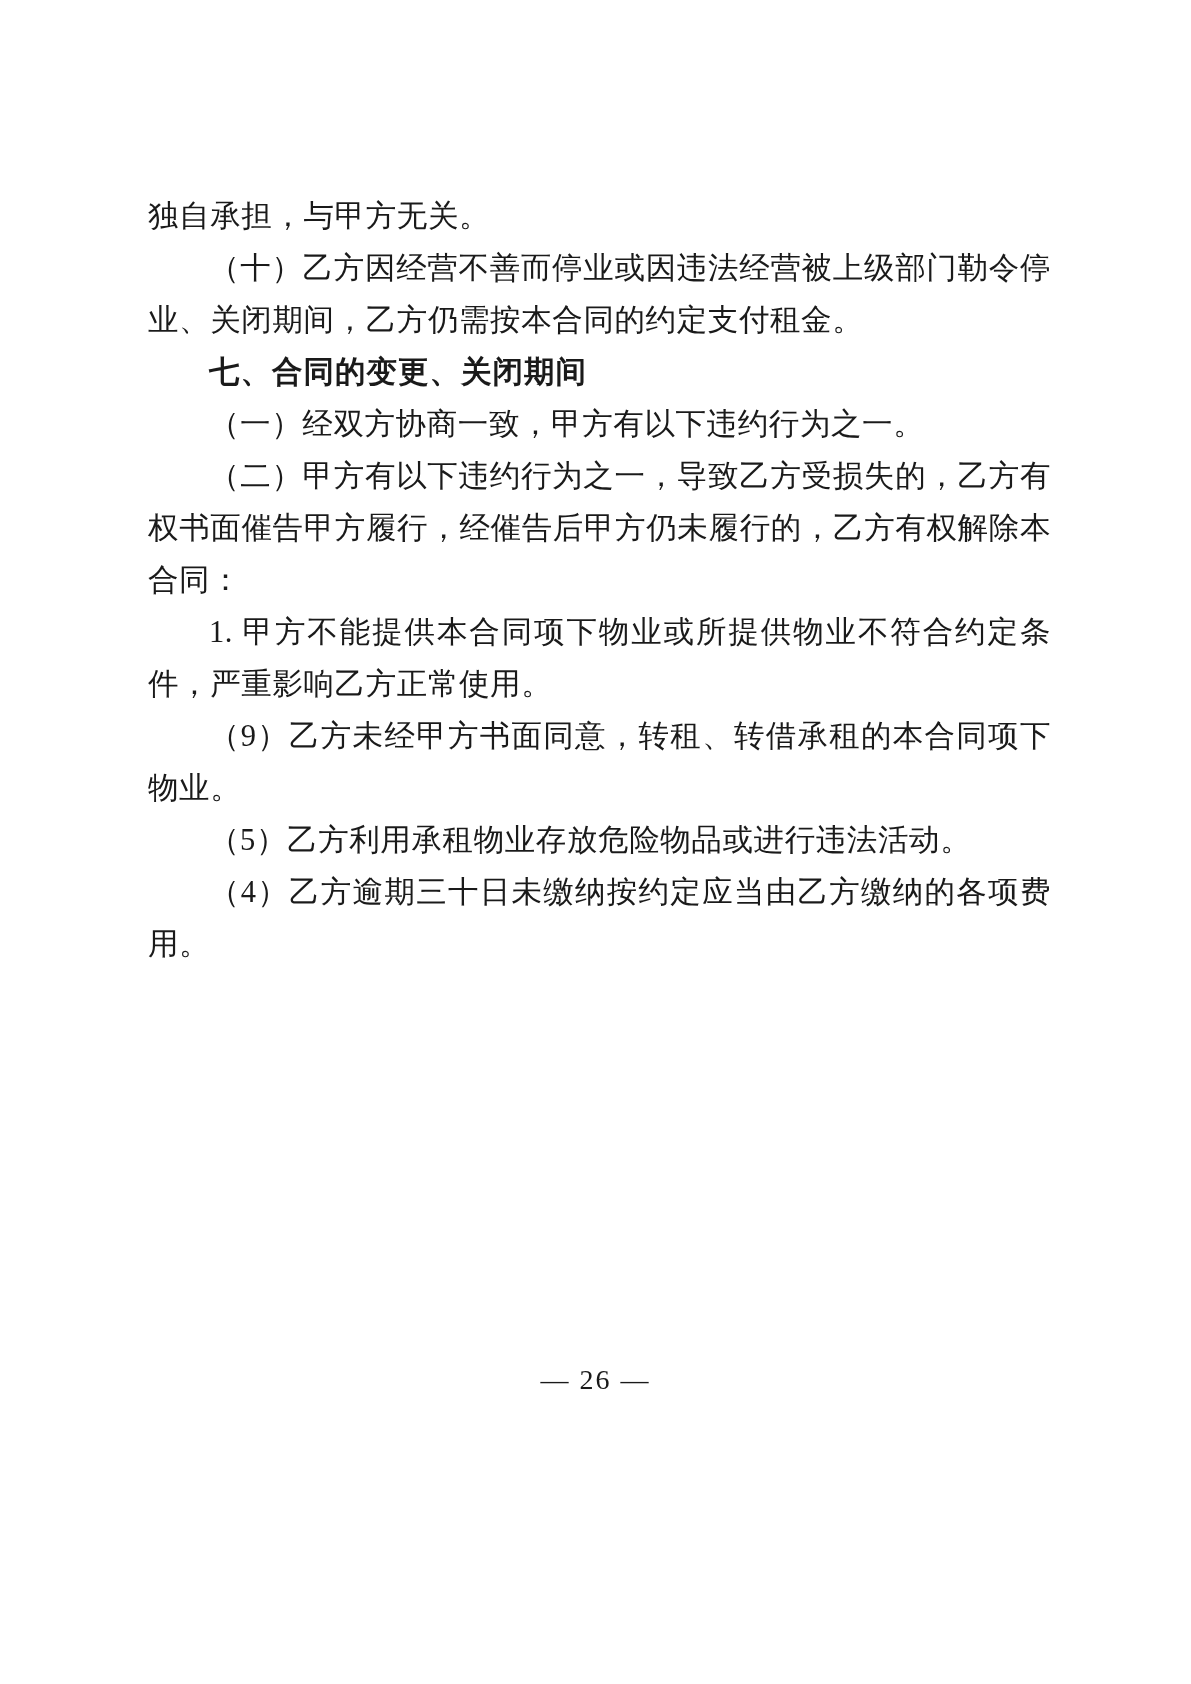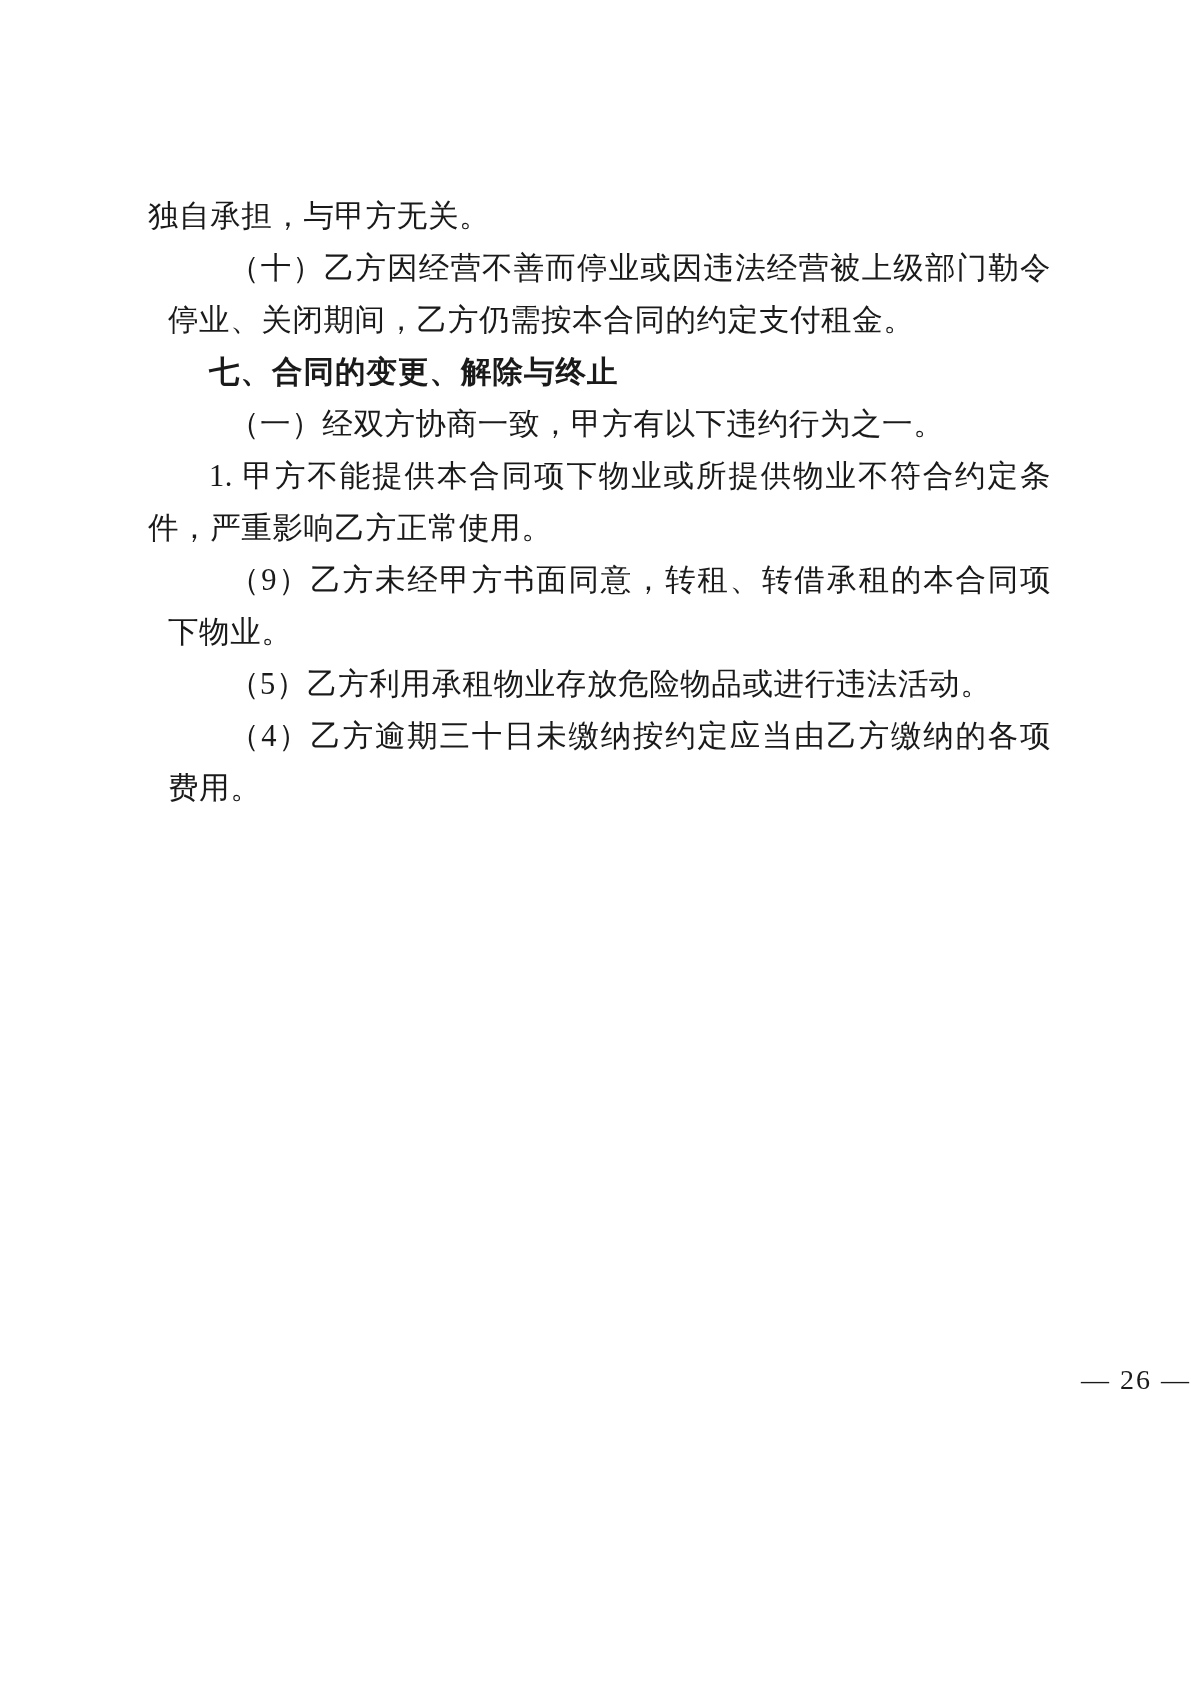--- a/index.html
+++ b/index.html
@@ -28,59 +28,59 @@
     letter-spacing: 0.6px;
     text-align: justify;
     text-justify: inter-ideograph;
   }
   .para {
     margin: 0;
     text-indent: 0;
   }
   .para.indent {
     text-indent: 61px;
-    margin-left: 20px;
   }
   .para.indent-sm {
     text-indent: 61px;
   }
   .heading {
     margin: 0;
     font-weight: bold;
     text-indent: 61px;
     font-size: 30.5px;
     line-height: 52px;
     letter-spacing: 1px;
   }
   .page-number {
     position: absolute;
     left: 0;
     right: 0;
     bottom: 232px;
-    text-align: right;
+    text-align: center;
     font-size: 28px;
     letter-spacing: 2px;
     color: #1a1a1a;
     font-family: "Liberation Serif", "DejaVu Serif", serif;
   }
 </style>
 </head>
 <body>
 
 <div class="page">
   <div class="doc-body">
 
     <p class="para">独自承担，与甲方无关。</p>
 
     <p class="para indent">（十）乙方因经营不善而停业或因违法经营被上级部门勒令停业、关闭期间，乙方仍需按本合同的约定支付租金。</p>
 
-    <p class="heading">七、合同的变更、解除与终止</p>
+    <p class="heading">七、合同的变更、关闭期间</p>
 
     <p class="para indent">（一）经双方协商一致，甲方有以下违约行为之一。</p>
 
+    <p class="para indent">（二）甲方有以下违约行为之一，导致乙方受损失的，乙方有权书面催告甲方履行，经催告后甲方仍未履行的，乙方有权解除本合同：</p>
 
     <p class="para indent-sm">1. 甲方不能提供本合同项下物业或所提供物业不符合约定条件，严重影响乙方正常使用。</p>
 
 
 
     <p class="para indent">（9）乙方未经甲方书面同意，转租、转借承租的本合同项下物业。</p>
 
 
     <p class="para indent">（5）乙方利用承租物业存放危险物品或进行违法活动。</p>
 

